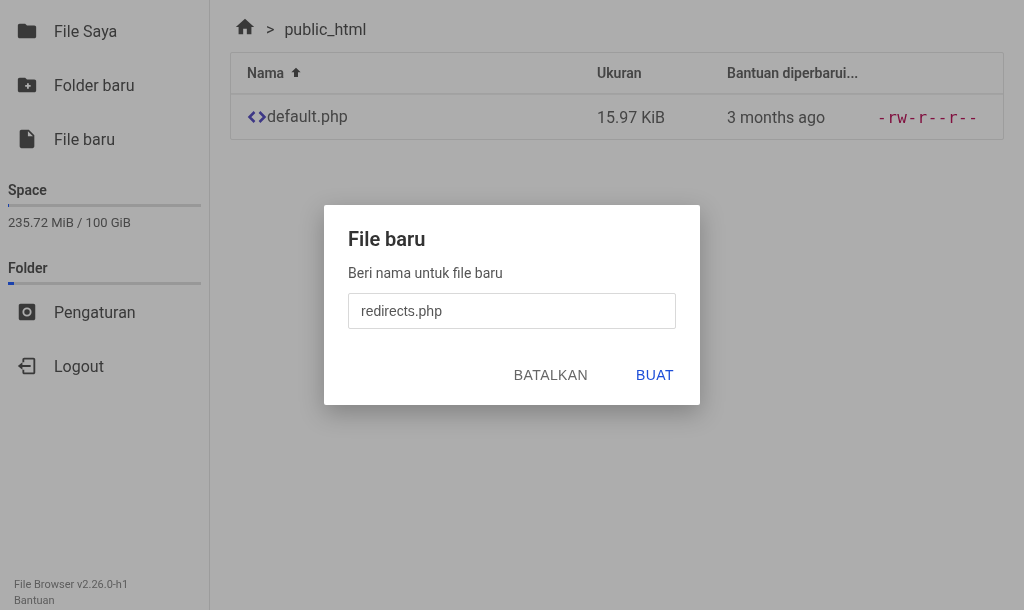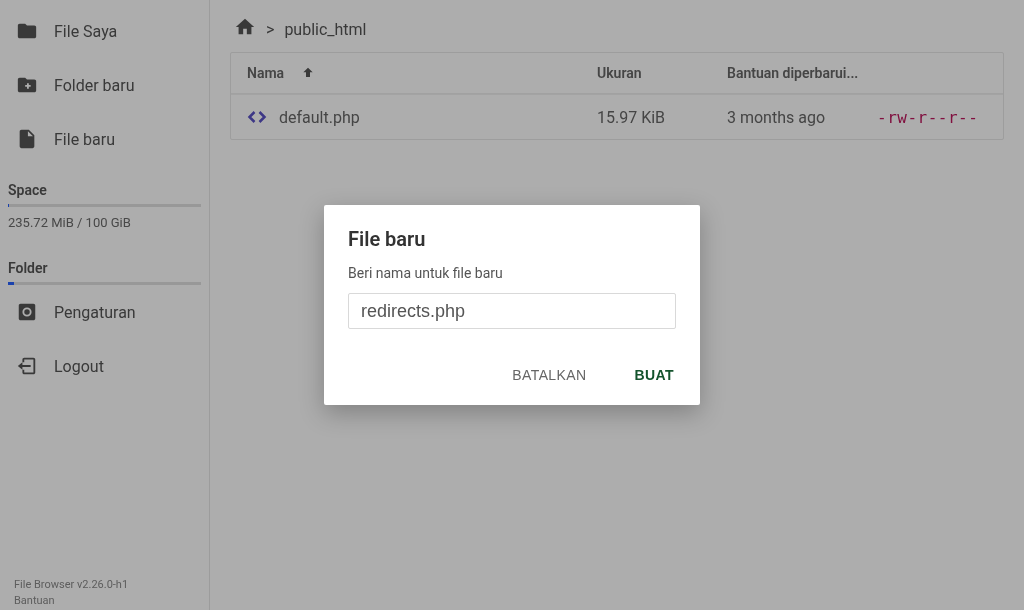--- a/index.html
+++ b/index.html
@@ -17,37 +17,37 @@
   .footer { padding: 8px 14px 2px 14px; font-size: 11px; color: #8a8a8a; line-height: 1.4; }
 
   .main { flex: 1; padding: 12px 20px 0 20px; }
   .breadcrumb { display: flex; align-items: center; gap: 10px; color: #555; padding: 4px 4px 10px 4px; font-size: 16px; }
   .breadcrumb .home-ic svg { width: 22px; height: 22px; fill: #555; }
 
   .listing { border: 1px solid #e8e8e8; border-radius: 2px; overflow: hidden; }
   .list-header, .list-row { display: flex; align-items: center; padding: 12px 16px; }
   .list-header { color: #666; font-weight: 600; font-size: 14px; border-bottom: 1px solid #eee; }
   .list-row { color: #666; border-top: 1px solid #f1f1f1; cursor: pointer; }
-  .col-name { flex: 1; display: flex; align-items: center; gap: 12px; }
+  .col-name { flex: 1; display: flex; align-items: flex-start; gap: 0; }
   .col-size { width: 130px; }
   .col-mod  { width: 150px; }
   .col-perm { width: 110px; font-family: ui-monospace, monospace; letter-spacing: 0.5px; color: #be185d; }
   .sort-ic svg { width: 16px; height: 16px; fill: #555; vertical-align: -3px; margin-left: 4px; }
   .file-ic { color: #5b52c6; display: flex; align-items: center; }
   .file-ic svg { width: 20px; height: 20px; stroke: currentColor; fill: none; stroke-width: 3; }
 
   .overlay { position: absolute; inset: 0; background: rgba(0,0,0,0.32); display: flex; align-items: center; justify-content: center; }
   .dialog { width: 376px; background: #fff; border-radius: 2px; box-shadow: 0 8px 24px rgba(0,0,0,0.25); padding: 22px 24px 16px 24px; }
   .dialog-title { font-size: 20px; font-weight: 600; color: #333; margin-bottom: 14px; }
   .dialog-text { font-size: 14px; color: #555; margin-bottom: 12px; }
-  .dialog-input { width: 100%; height: 36px; border: 1px solid #d9d9d9; border-radius: 2px; padding: 0 12px; font-size: 18px; color: #555; outline: none; }
+  .dialog-input { width: 100%; height: 36px; border: 1px solid #d9d9d9; border-radius: 2px; padding: 0 12px; font-size: 14px; color: #555; outline: none; }
   .dialog-actions { display: flex; justify-content: flex-end; gap: 44px; margin-top: 32px; }
   .dlg-btn { background: none; border: none; cursor: pointer; font-size: 14px; font-weight: 500; letter-spacing: 0.4px; padding: 6px 2px; }
   .dlg-cancel { color: #666; }
-  .dlg-confirm { color: #14532d; font-weight: bold; }
+  .dlg-confirm { color: #1d4ed8; }
 </style>
 </head>
 <body>
 
 <div class="app">
 
   <aside class="sidebar">
     <div class="side-item">
       <span class="icon">
         <svg viewBox="0 0 24 24">

